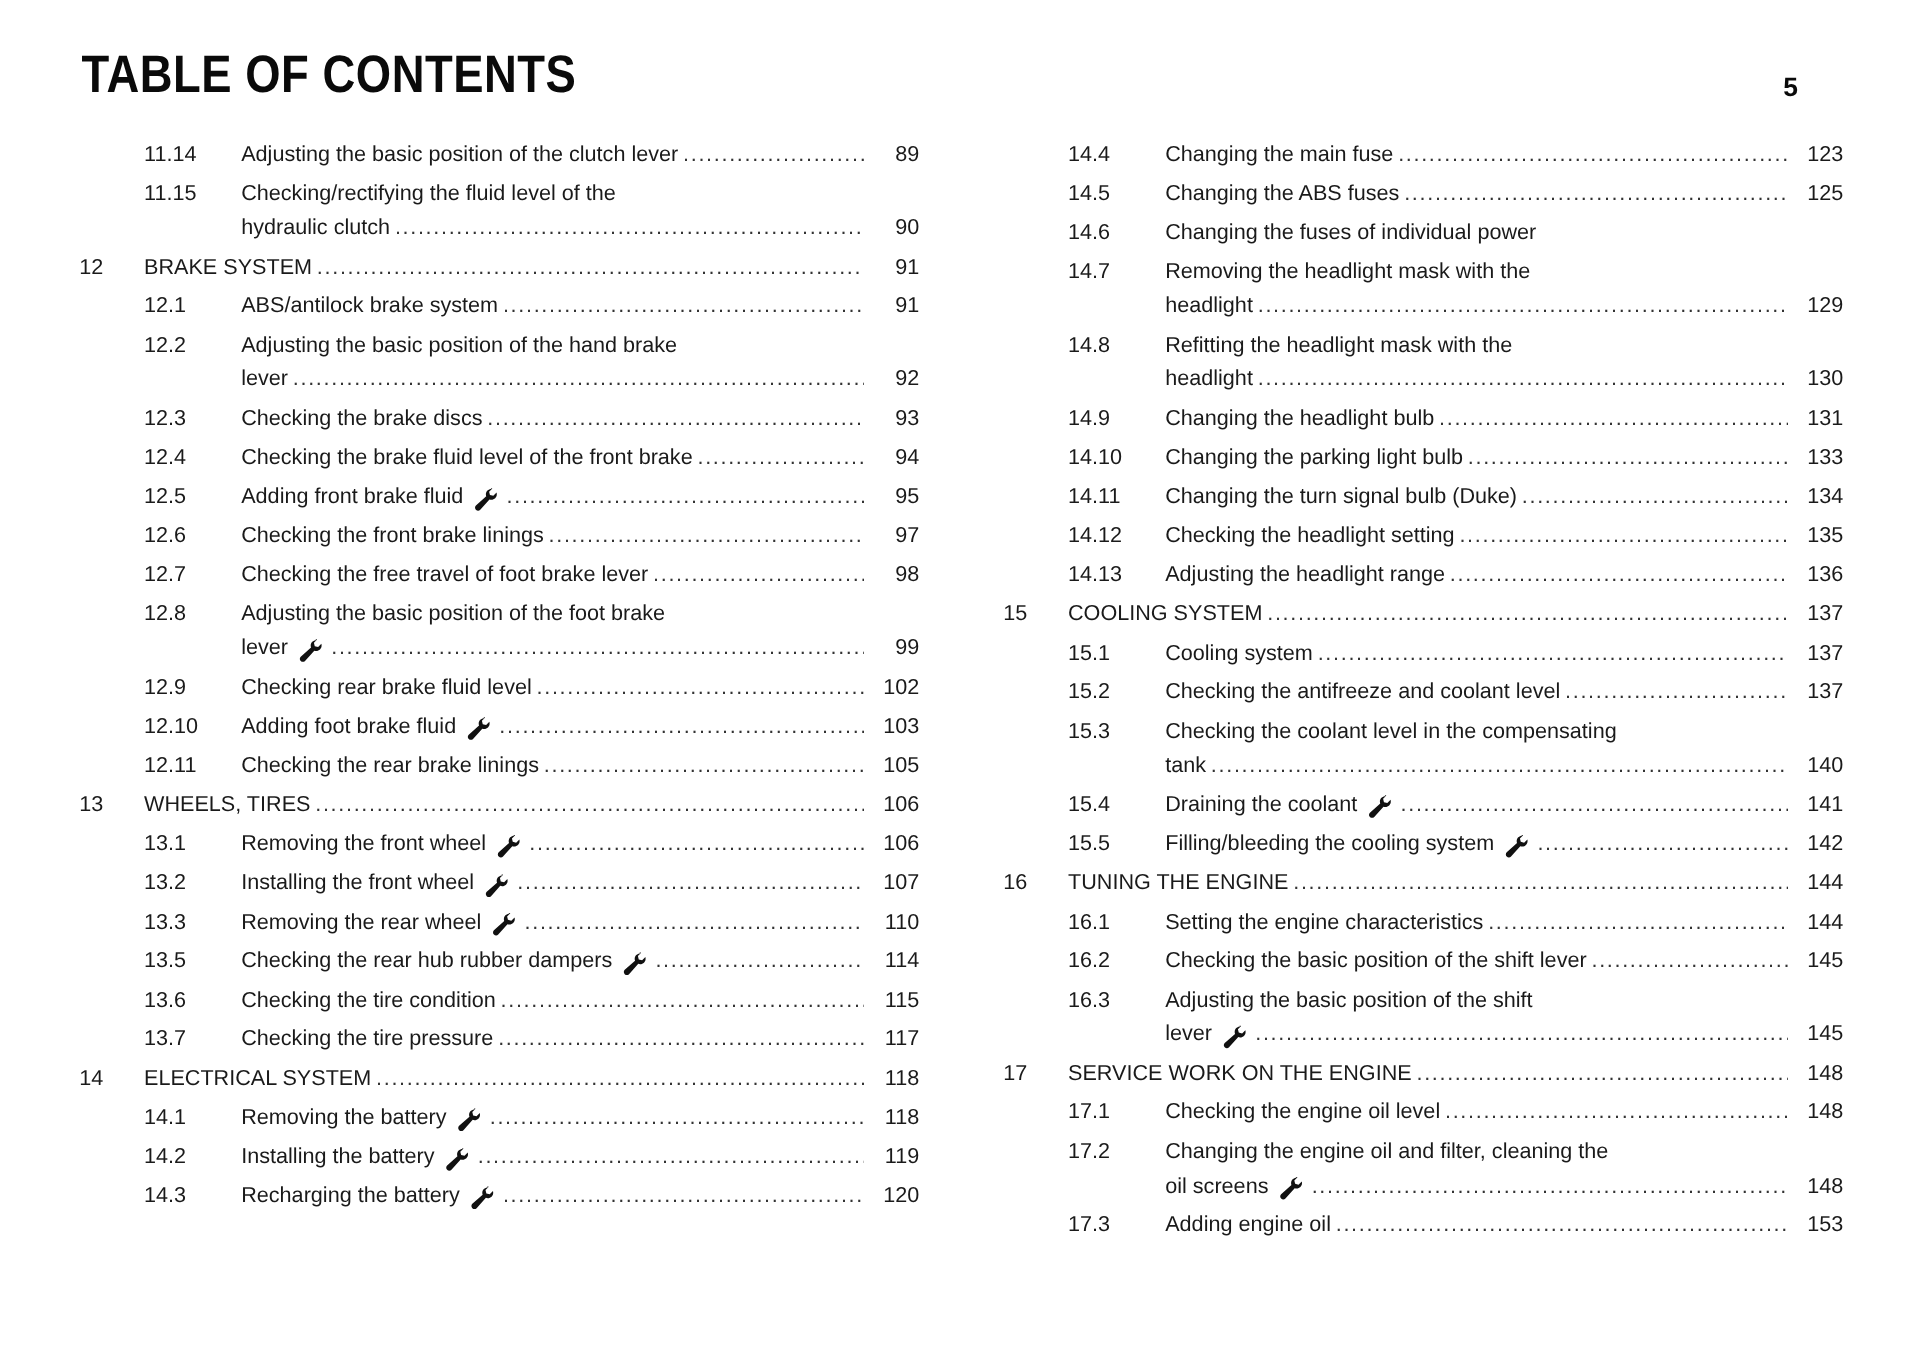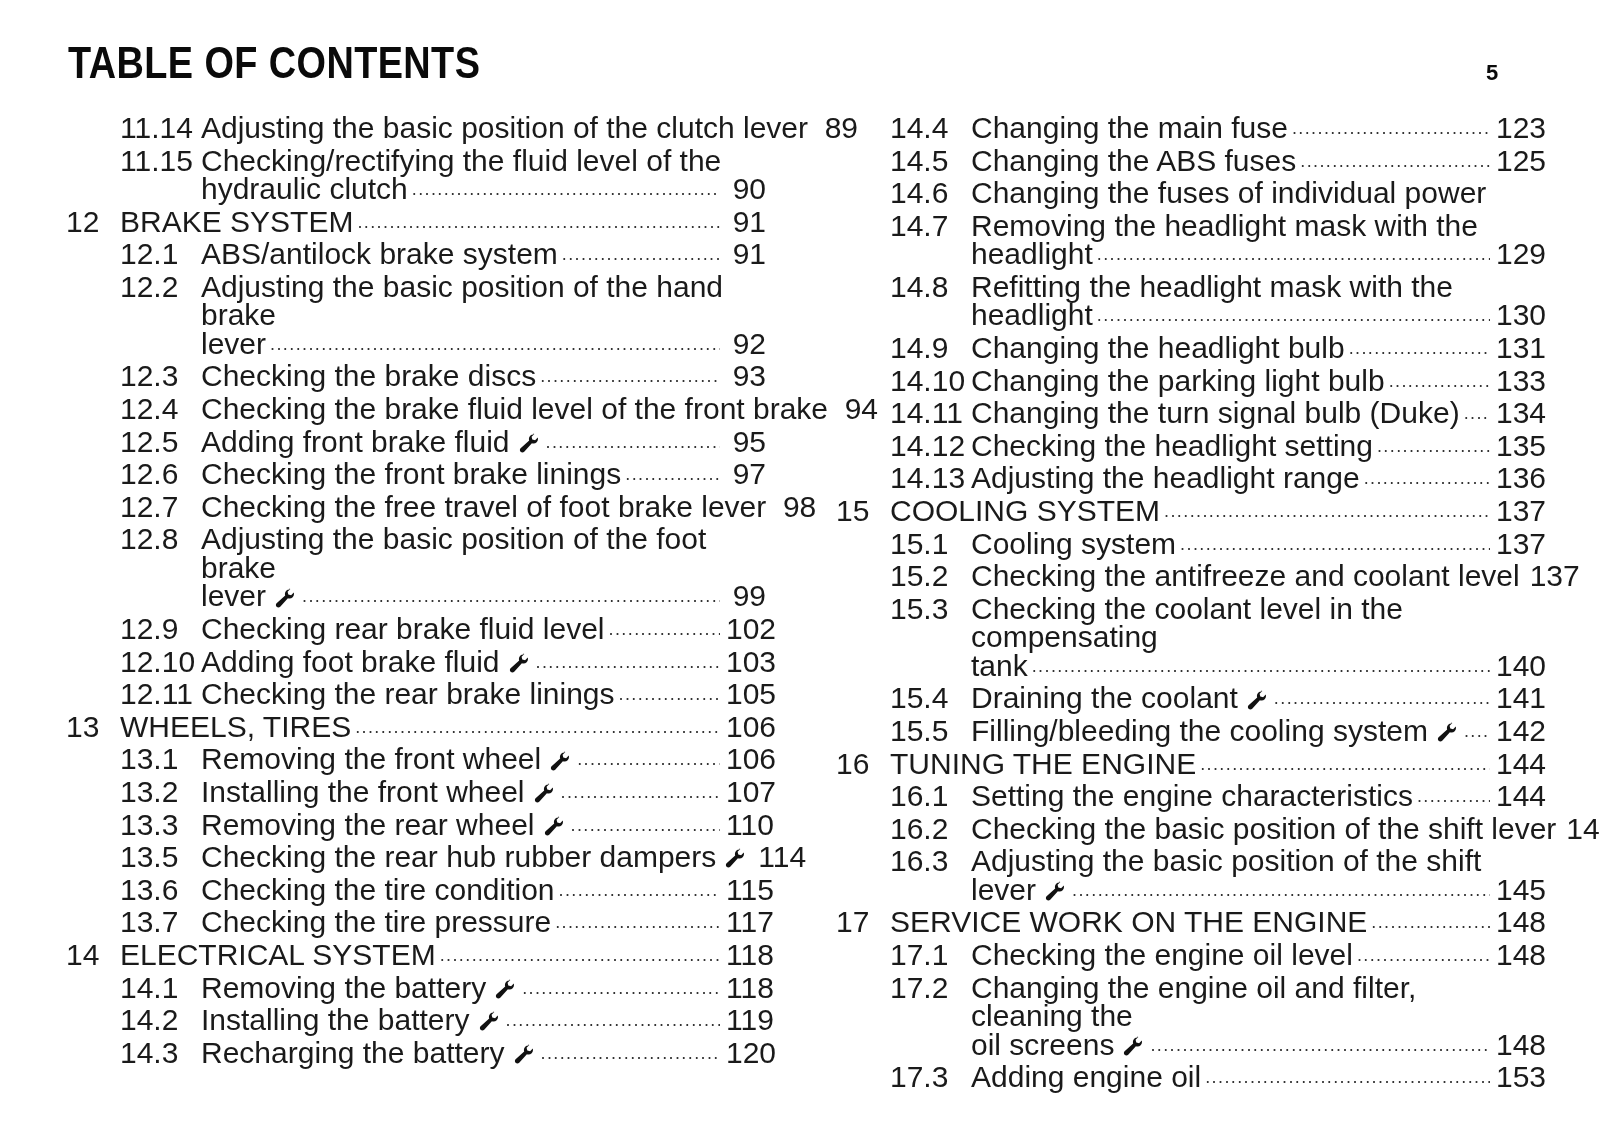--- a/index.html
+++ b/index.html
@@ -5,26 +5,26 @@
   html, body { margin: 0; padding: 0; background: #ffffff; }
   body { width: 1600px; height: 1132px; position: relative; overflow: hidden;
          font-family: "Liberation Sans", sans-serif; color: #1a1a1a; }
   .title { position: absolute; left: 68px; top: 38px; font-size: 44px; font-weight: bold;
            letter-spacing: 0.5px; transform: scaleX(0.86); transform-origin: left top;
            color: #0a0a0a; margin: 0; }
   .page-num { position: absolute; left: 1486px; top: 60px; font-size: 22px; font-weight: bold; color: #0a0a0a; }
   .col { position: absolute; top: 114px; }
   .col.left { left: 66px; width: 700px; }
   .col.right { left: 836px; width: 700px; }
-  .entry { position: relative; font-size: 30px; line-height: 28.5px; transform-origin: left top; }
+  .entry { position: relative; font-size: 18px; line-height: 28.5px; transform-origin: left top; }
   .entry.chap .num { position: absolute; left: 0; }
   .entry.chap .text-wrap { margin-left: 54px; }
   .entry.sub .num { position: absolute; left: 54px; }
   .entry.sub .text-wrap { margin-left: 135px; }
-  .row { display: flex; align-items: center; }
+  .row { display: flex; align-items: flex-end; }
   .line1 { display: block; }
   .text { white-space: nowrap; }
   .dots { flex: 1 1 auto; overflow: hidden; white-space: nowrap; margin: 0 6px 0 4px; color: #333;
           letter-spacing: 1.4px; font-size: 18px; }
   .dots::before { content: "..............................................................................................................................................................................................."; }
   .page { min-width: 40px; text-align: right; white-space: nowrap; }
   .wrench { display: inline-block; width: 24px; height: 22px; vertical-align: -2px; margin-left: 8px; }
   .entry { margin-bottom: 4.1px; }
 </style>
 </head>

